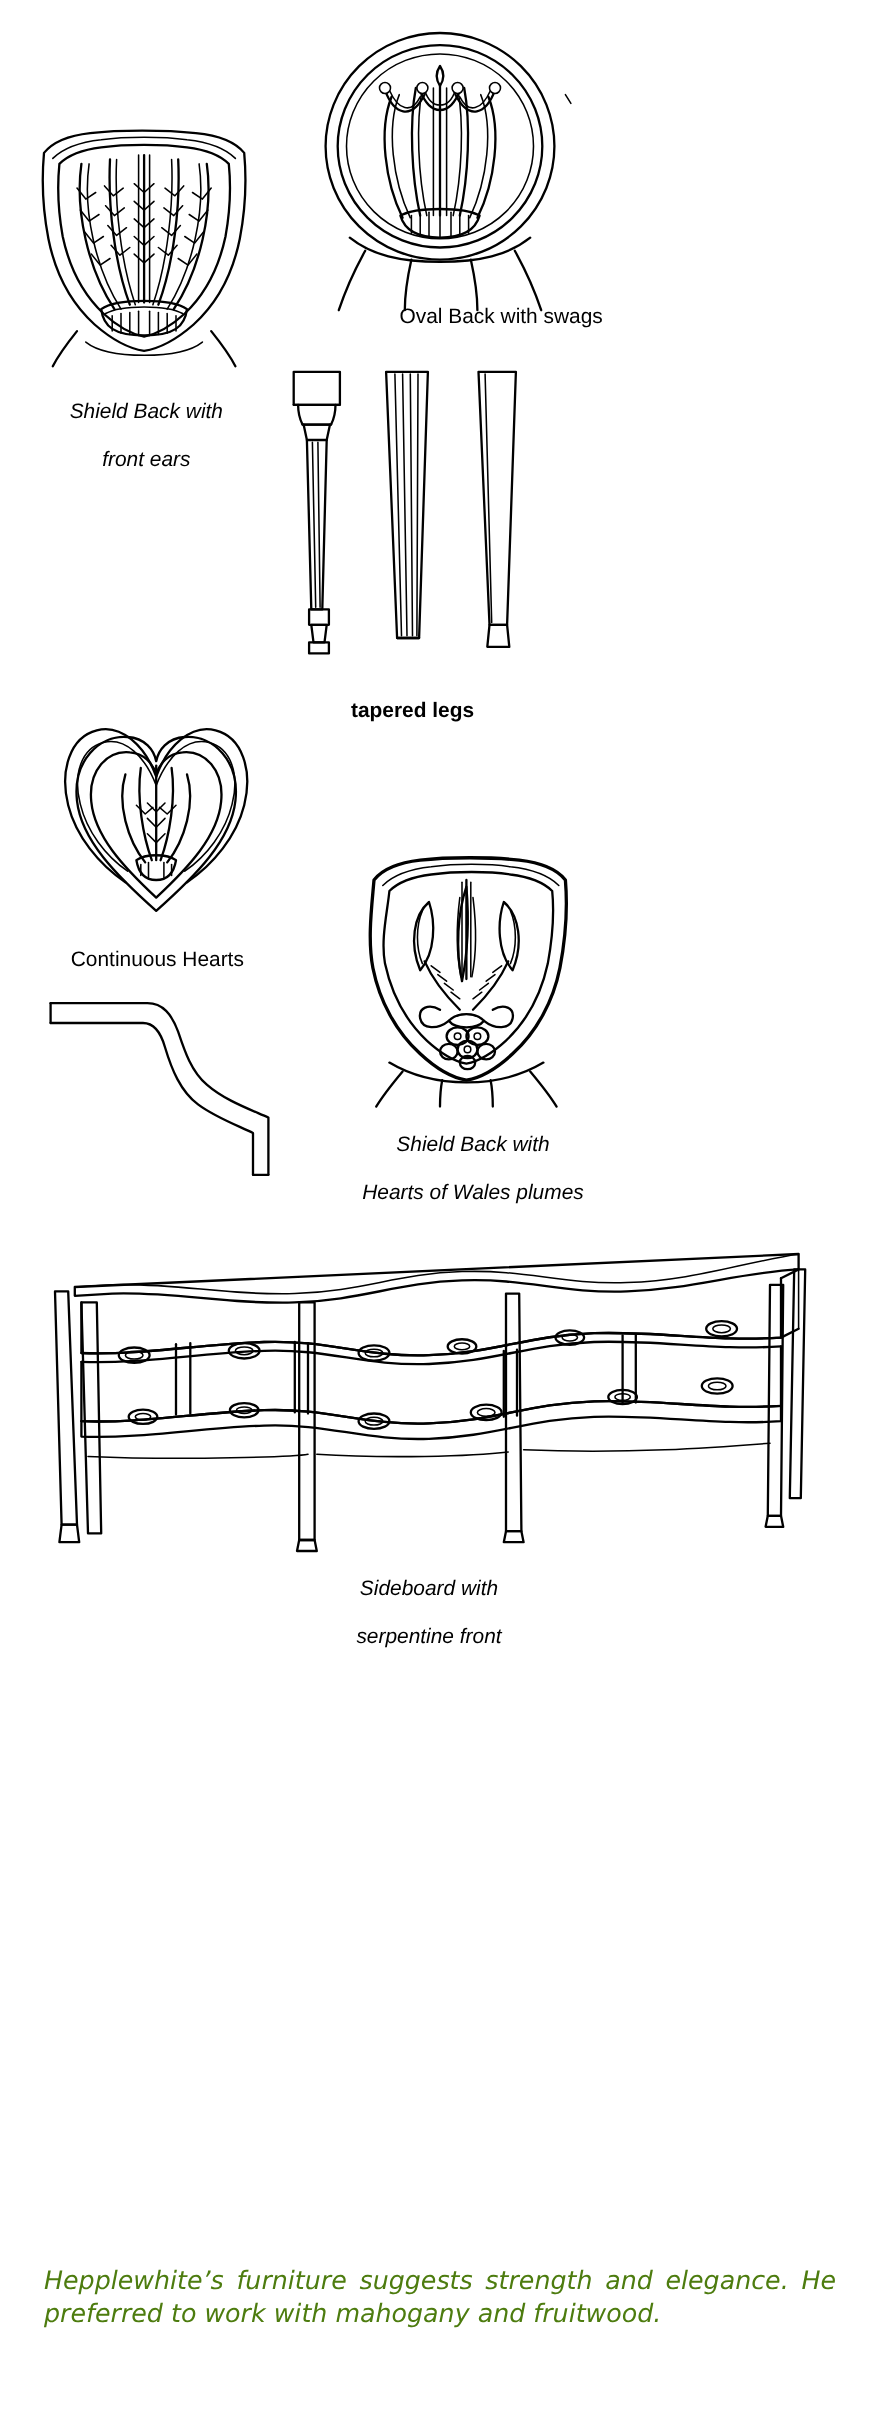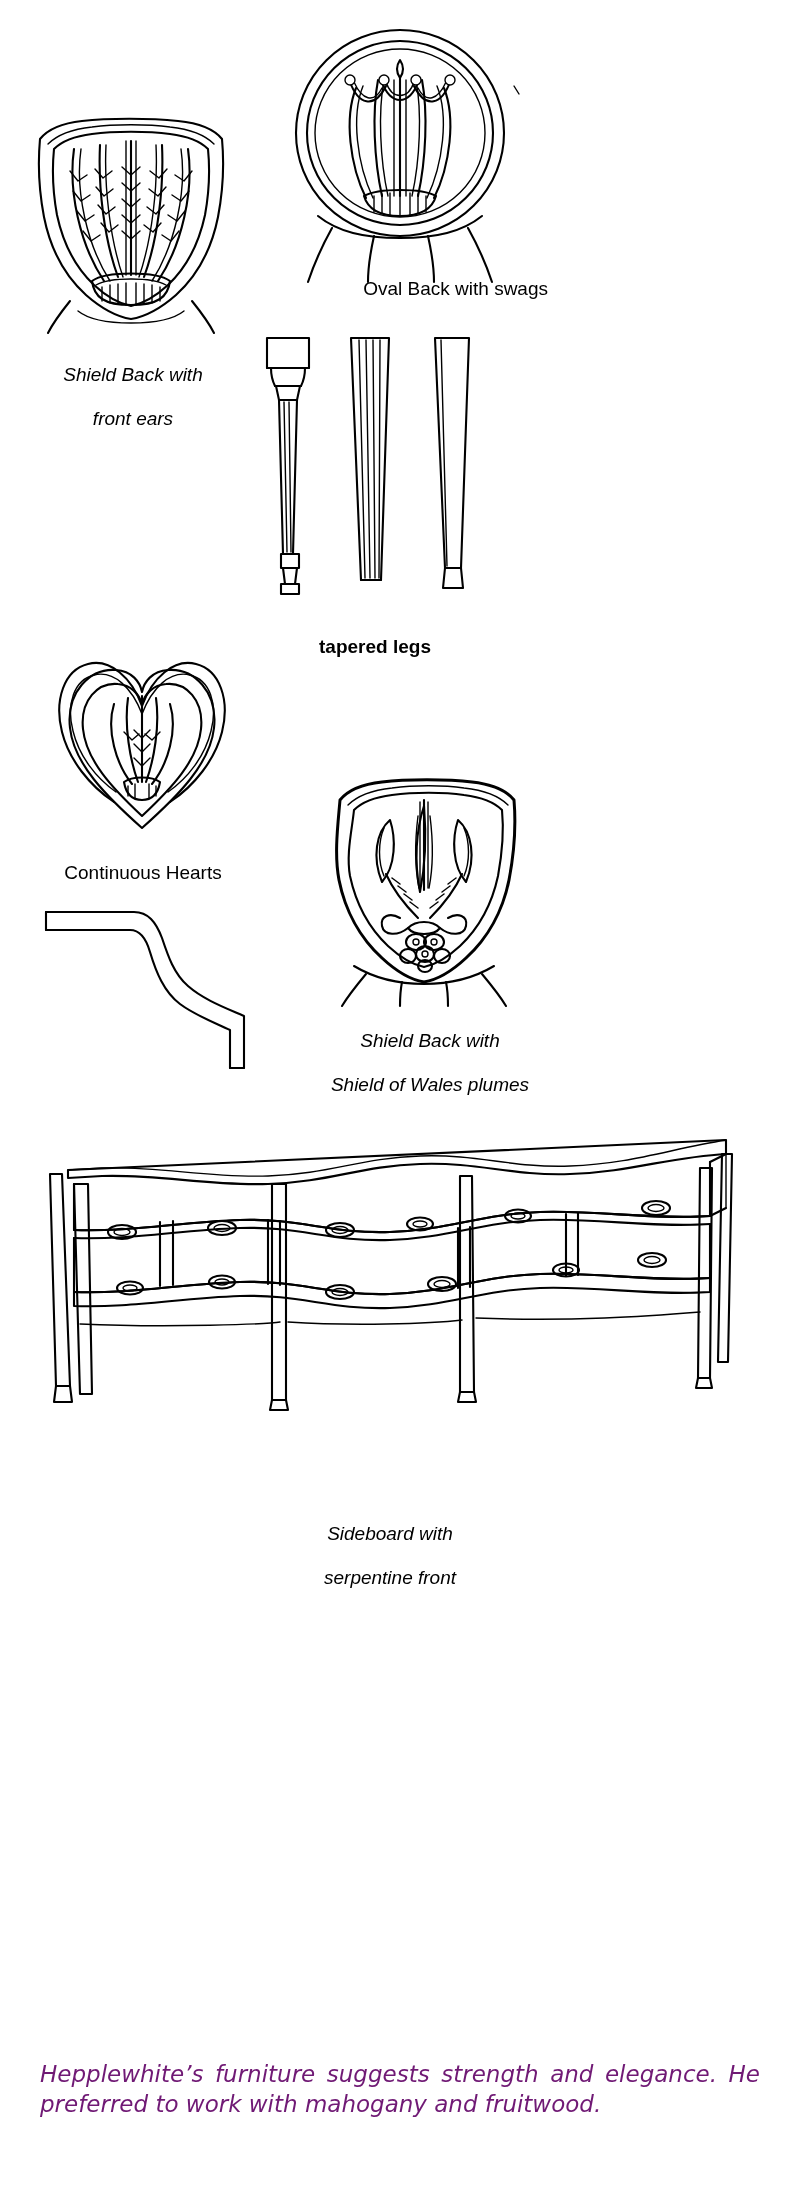--- a/index.html
+++ b/index.html
@@ -41,21 +41,21 @@
   .closing {
     position: absolute;
     left: 40px;
     top: 2060px;
     width: 720px;
     font-family: "DejaVu Sans", sans-serif;
     font-style: italic;
     font-size: 23px;
     line-height: 1.30;
     text-align: justify;
-    color: #701a75;
+    color: #4d7c0f;
   }
   svg { display: block; overflow: visible; }
   .ln {
     fill: none;
     stroke: #000;
     stroke-width: 2.1;
     stroke-linecap: round;
     stroke-linejoin: round;
   }
   .ln-thin {
@@ -355,21 +355,21 @@
 
       <path class="ln" d="M34 196 C54 208 76 214 104 214 C132 214 154 208 174 196"></path>
       <path class="ln" d="M46 204 C36 216 28 226 22 236"></path>
       <path class="ln" d="M162 204 C172 216 180 226 186 236"></path>
       <path class="ln" d="M82 212 C80 222 80 230 80 236"></path>
       <path class="ln" d="M126 212 C128 222 128 230 128 236"></path>
     </svg>
   </div>
   <div class="caption two-line" style="left:300px; top:1008px; width:260px;">
     <div>Shield Back with</div>
-    <div>Shield of Wales plumes</div>
+    <div>Hearts of Wales plumes</div>
   </div>
 
   <div class="fig" style="left:30px; top:900px;">
     <svg width="240" height="180" viewBox="0 0 240 180">
       <path class="ln" d="M16 12 L104 12 C118 12 126 22 132 38 C138 56 144 74 158 86
                           C174 100 196 108 214 116 L214 168"></path>
       <path class="ln" d="M16 30 L100 30 C110 30 116 38 120 52 C126 72 134 92 150 104
                           C166 116 188 124 200 130 L200 168"></path>
       <path class="ln" d="M16 12 L16 30"></path>
       <path class="ln" d="M200 168 L214 168"></path>
@@ -464,20 +464,20 @@
 
       <path class="ln-thin" d="M70 214 C160 218 260 214 270 212"></path>
       <path class="ln-thin" d="M278 212 C340 216 420 214 452 210"></path>
       <path class="ln-thin" d="M466 208 C560 212 640 206 690 202"></path>
 
       <path class="ln" d="M700 52 L716 44"></path>
       <path class="ln" d="M700 106 L716 98"></path>
       <path class="ln-thin" d="M716 44 L716 98"></path>
     </svg>
   </div>
-  <div class="caption two-line" style="left:250px; top:1501px; width:280px;">
+  <div class="caption two-line" style="left:250px; top:1412px; width:280px;">
     <div>Sideboard with</div>
     <div>serpentine front</div>
   </div>
 
   <div class="closing">Hepplewhite’s furniture suggests strength and elegance. He preferred to work with mahogany and fruitwood.</div>
 
 </div>
 
 </body></html>

